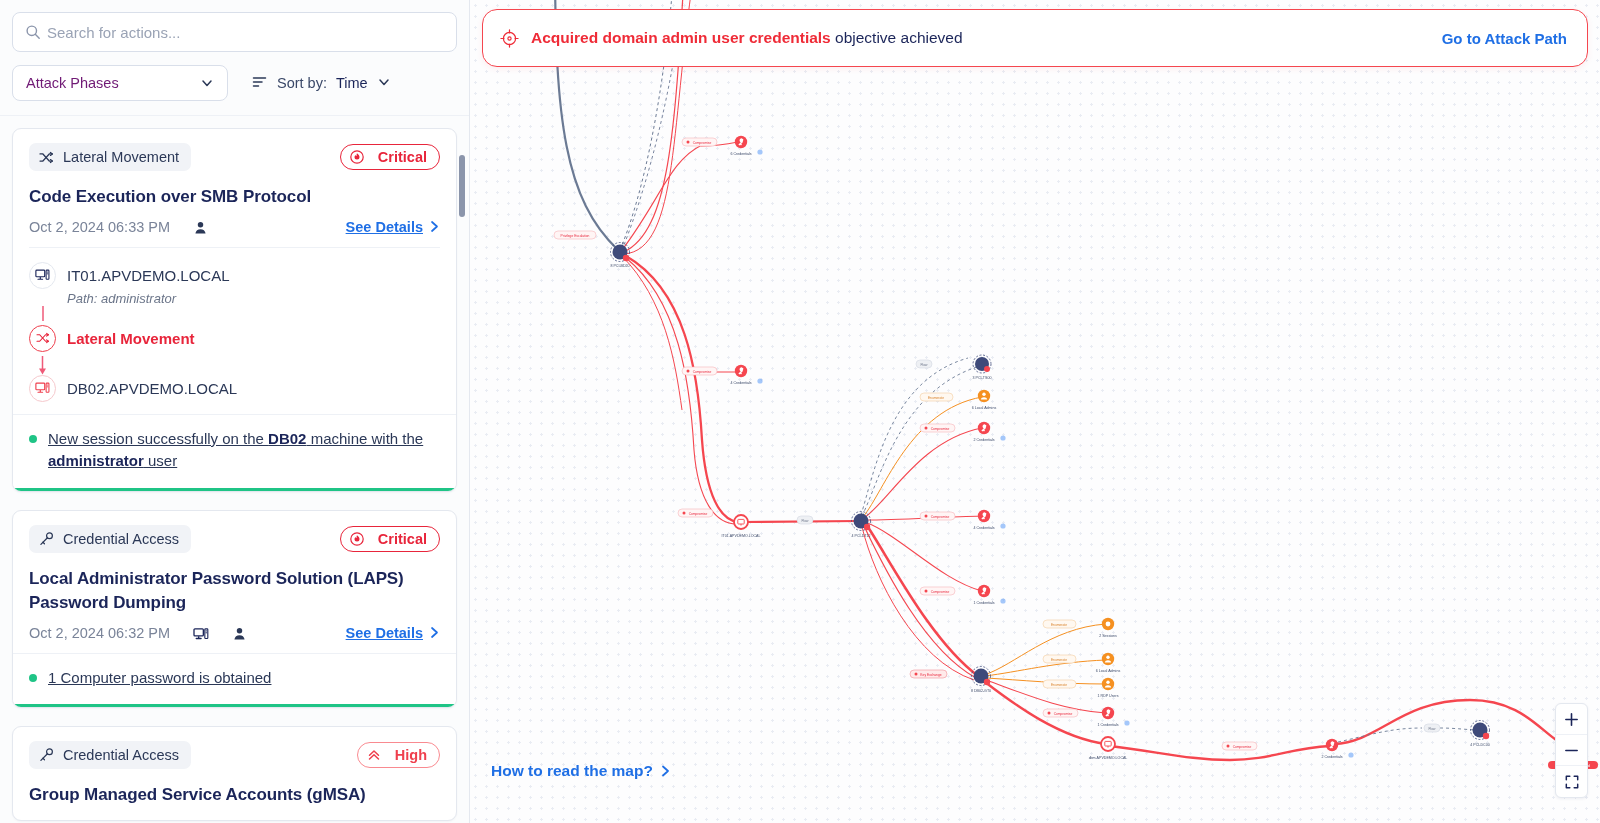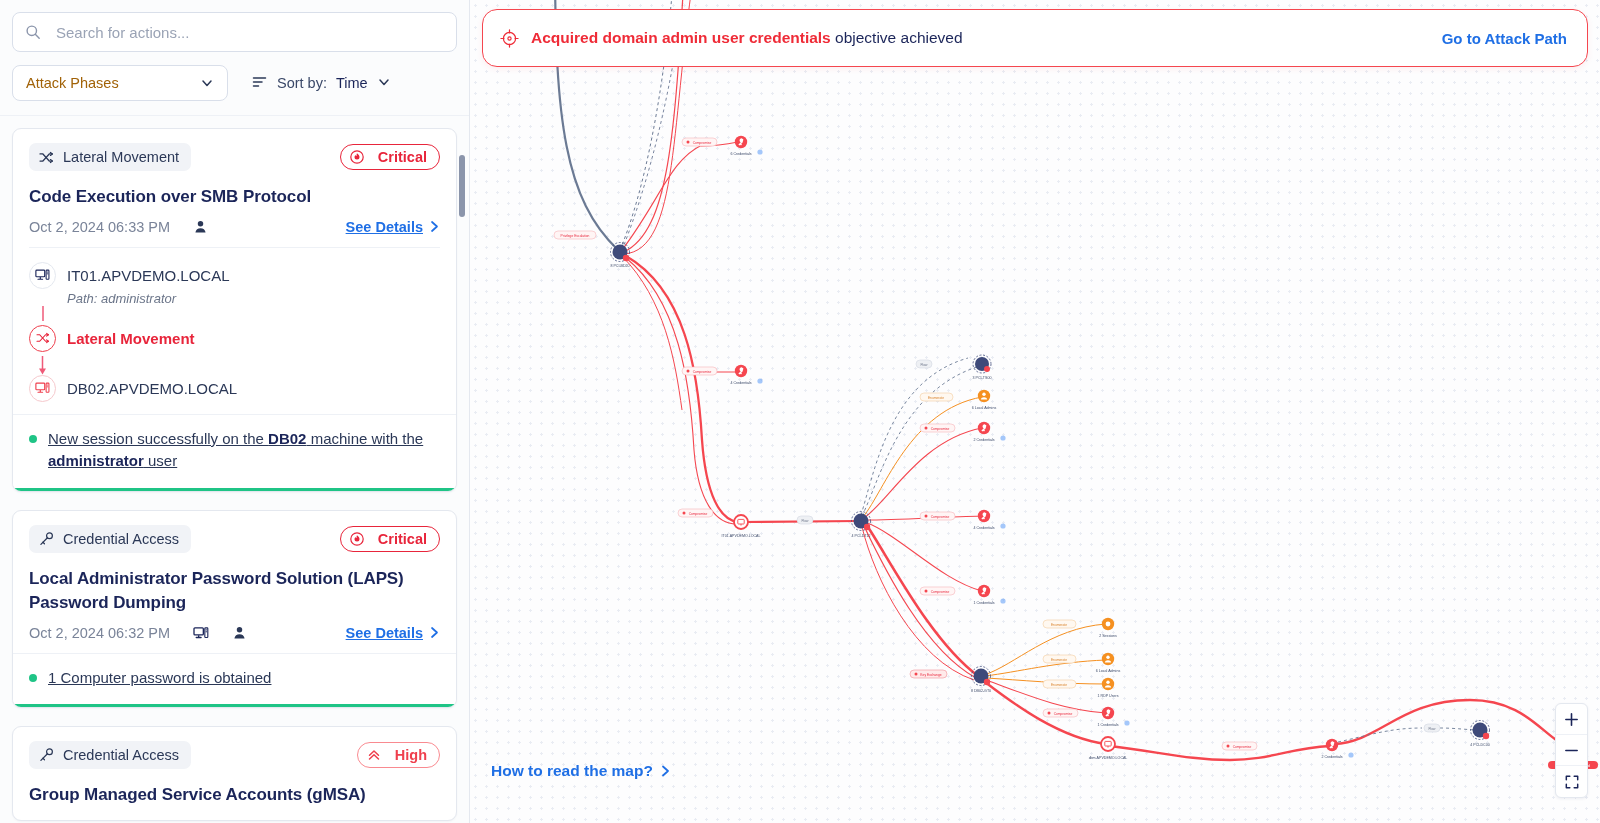--- a/index.html
+++ b/index.html
@@ -22,28 +22,28 @@
   }
   .panel-head {
     padding: 12px 12px 14px 12px;
     background: #fbfcfd;
     border-bottom: 1px solid #eef1f6;
     flex: 0 0 auto;
   }
   .search-box {
     height: 40px; border: 1px solid #d9dfea; border-radius: 8px;
     background: #fff; display: flex; align-items: center;
-    padding: 0 12px; gap: 15px;
+    padding: 0 12px; gap: 6px;
   }
   .search-box .ph { color: #9aa3b5; font-size: 15px; }
   .filters { display: flex; align-items: center; margin-top: 13px; gap: 24px; }
   .select-pill {
     width: 216px; height: 32px; border: 1px solid #d9dfea; border-radius: 8px;
     background: #fff; display: flex; align-items: center; justify-content: space-between;
-    padding: 17px 13px; font-size: 14.5px; color: #a16207;
+    padding: 17px 13px; font-size: 14.5px; color: #701a75;
   }
   .sort-wrap { display: flex; align-items: flex-start; gap: 9px; font-size: 14.5px; color: #2b3857; }
   .sort-wrap .lbl { color: #3a4868; }
   .sort-wrap .val { font-weight: 500; color: #1b2559; }
 
   .cards-scroll {
     flex: 1 1 auto; overflow: hidden; position: relative;
     padding: 12px 12px 0 12px;
   }
   .card {
@@ -66,21 +66,21 @@
   .sev.critical { border: 1.4px solid #e8253b; color: #e8253b; }
   .sev.high { border: 1.4px solid #f98a90; color: #ef3f4d; }
   .card-title {
     font-size: 17px; font-weight: 700; color: #1b2559;
     margin-top: 14px; line-height: 1.45; letter-spacing: -.1px;
   }
   .card-meta {
     display: flex; align-items: center; justify-content: space-between;
     margin-top: 9px;
   }
-  .meta-left { display: flex; align-items: center; gap: 23px; }
+  .meta-left { display: flex; align-items: flex-end; gap: 23px; }
   .meta-date { font-size: 14.5px; color: #7a8499; }
   .see-details {
     display: inline-flex; align-items: center; gap: 6px;
     color: #1f6fe5; font-size: 14.5px; font-weight: 600; cursor: pointer; text-decoration: underline;
   }
   .hostflow { border-top: 1px solid #eef1f6; margin-top: 12px; padding-top: 14px; }
   .hf-row { display: flex; align-items: flex-start; gap: 11px; position: relative; }
   .hf-node {
     width: 27px; height: 27px; border-radius: 50%;
     border: 1px solid #e4e8ef; background: #fff;

